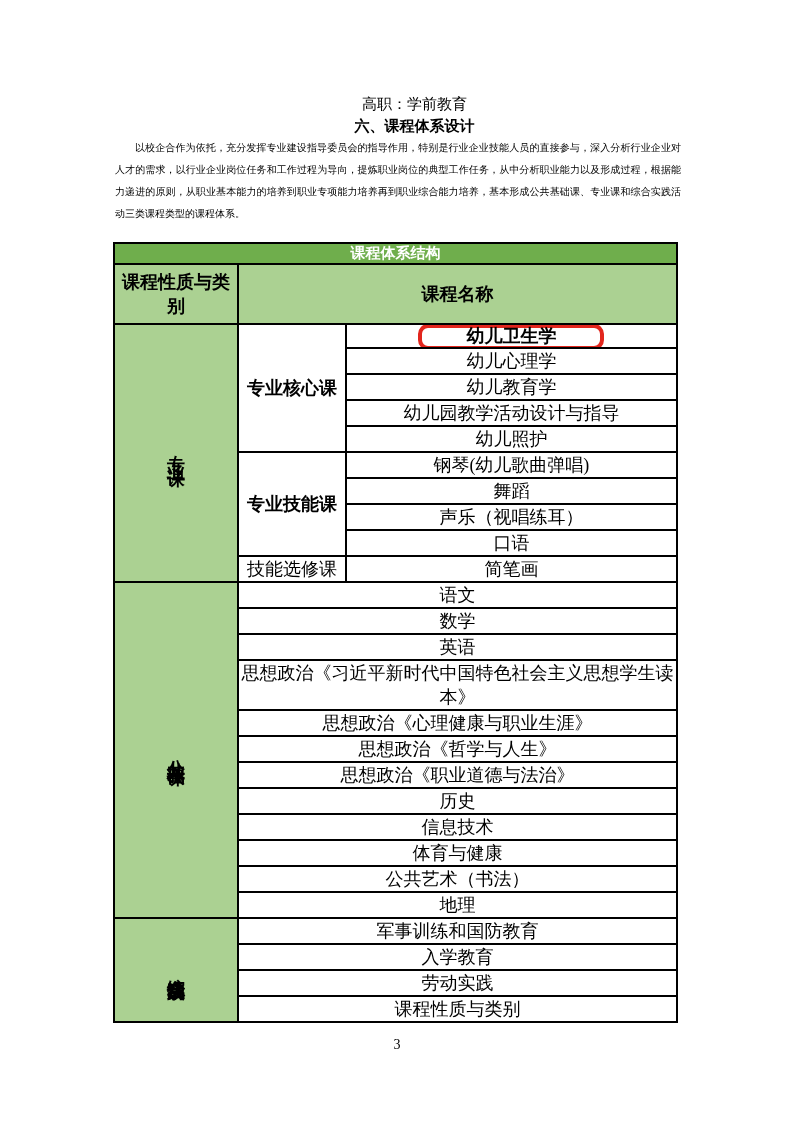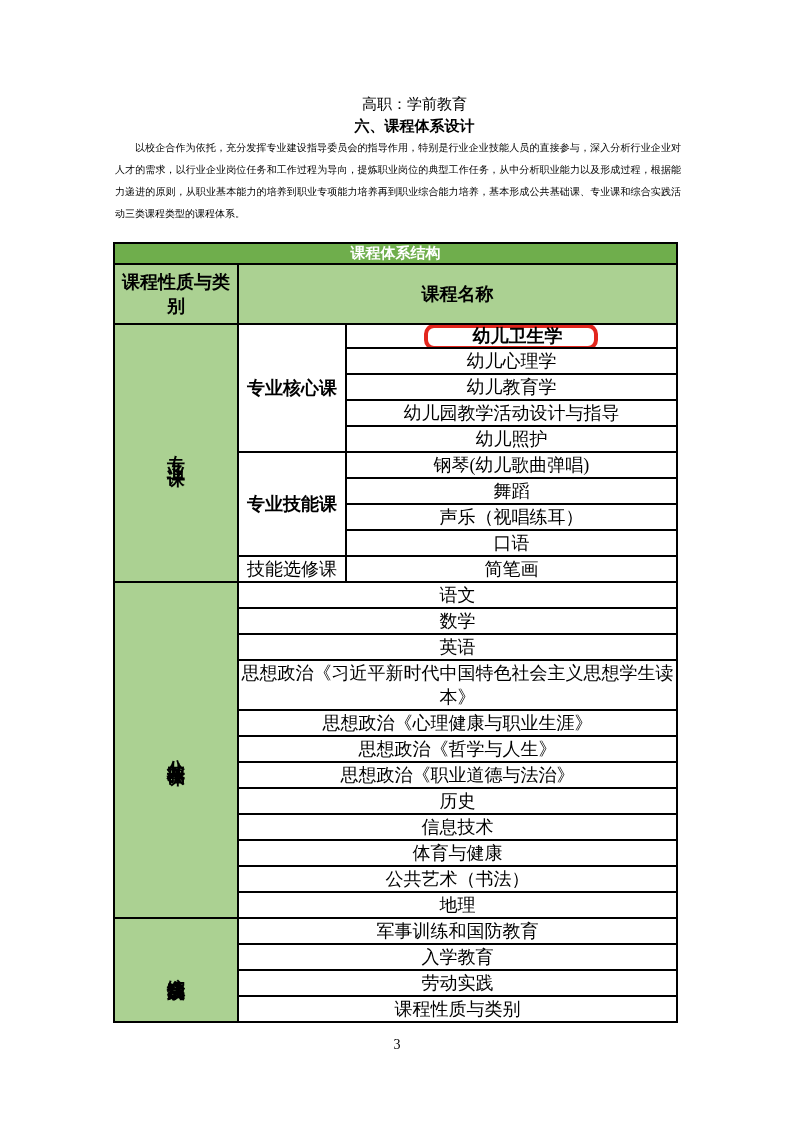--- a/index.html
+++ b/index.html
@@ -73,21 +73,21 @@
   }
   .vtext-pro { letter-spacing: 7px; }
   .vtext-pub { letter-spacing: 2px; }
   .vtext-prac { letter-spacing: 1px; height: 84px; }
   .highlight {
     display: inline-block;
     border: 4px solid #e2261d;
     border-radius: 10px;
     font-weight: bold;
     line-height: 15px;
-    padding: 1px 32px 2px 44px;
+    padding: 1px 44px 2px 44px;
     margin: -3px 0;
     vertical-align: middle;
     background: #ffffff;
   }
   .footer {
     position: absolute;
     left: 0;
     right: 0;
     top: 1037px;
     text-align: center;

